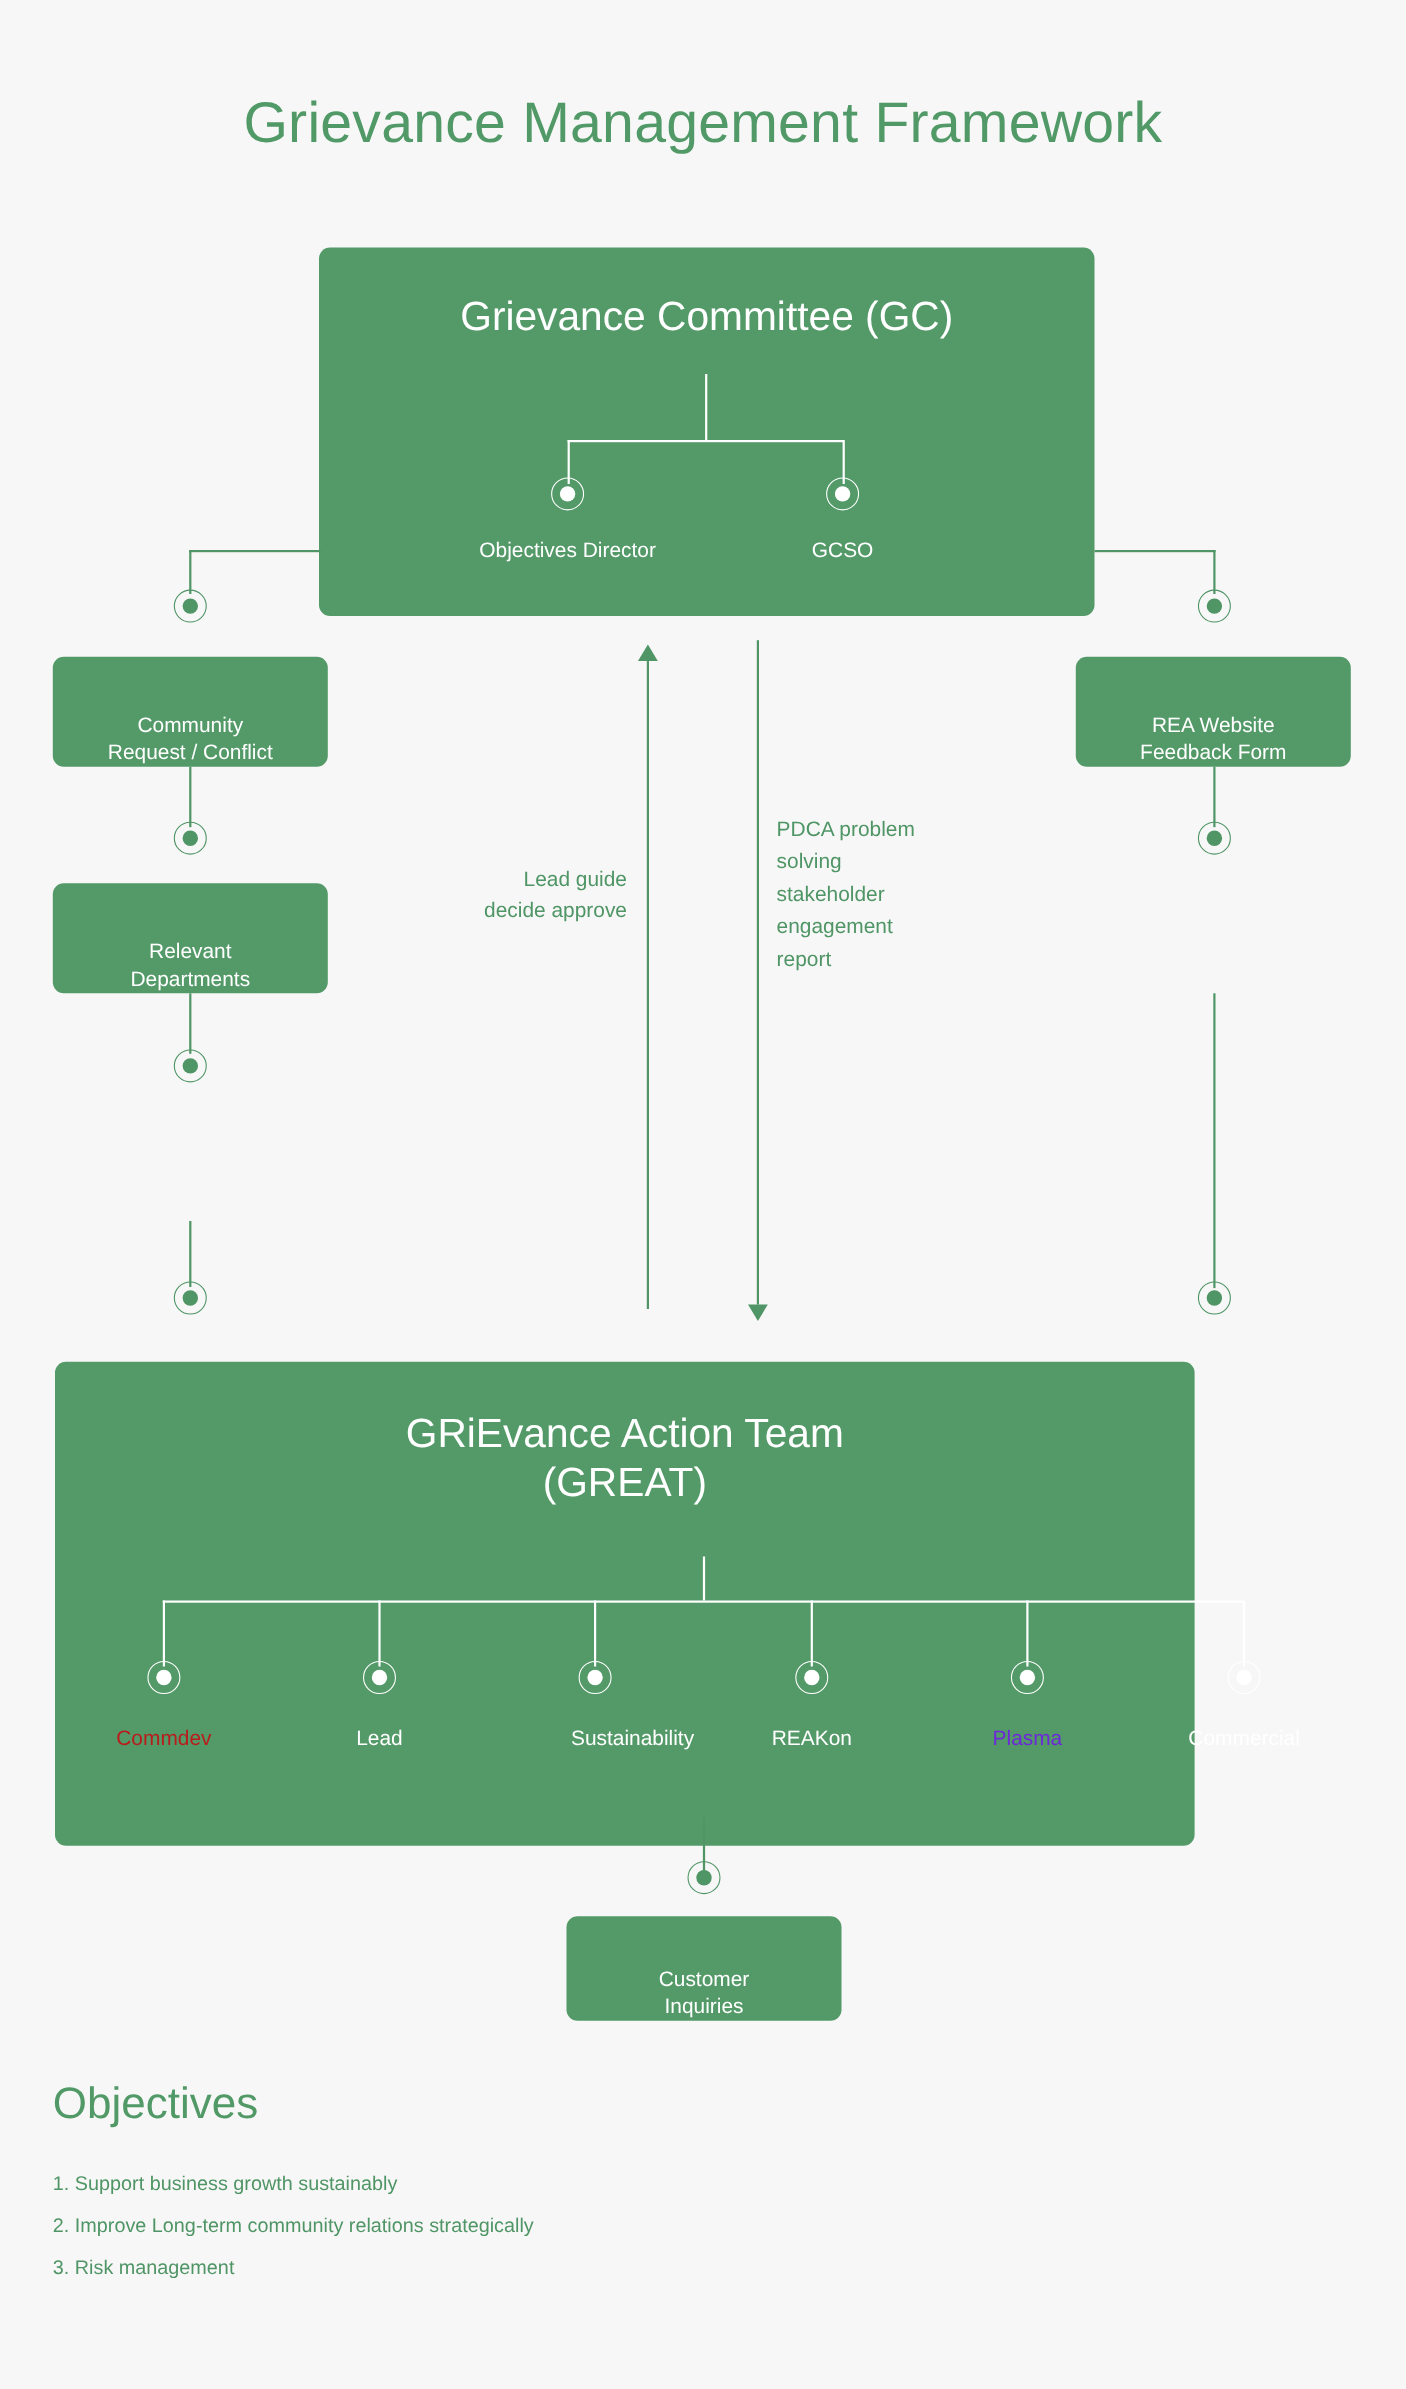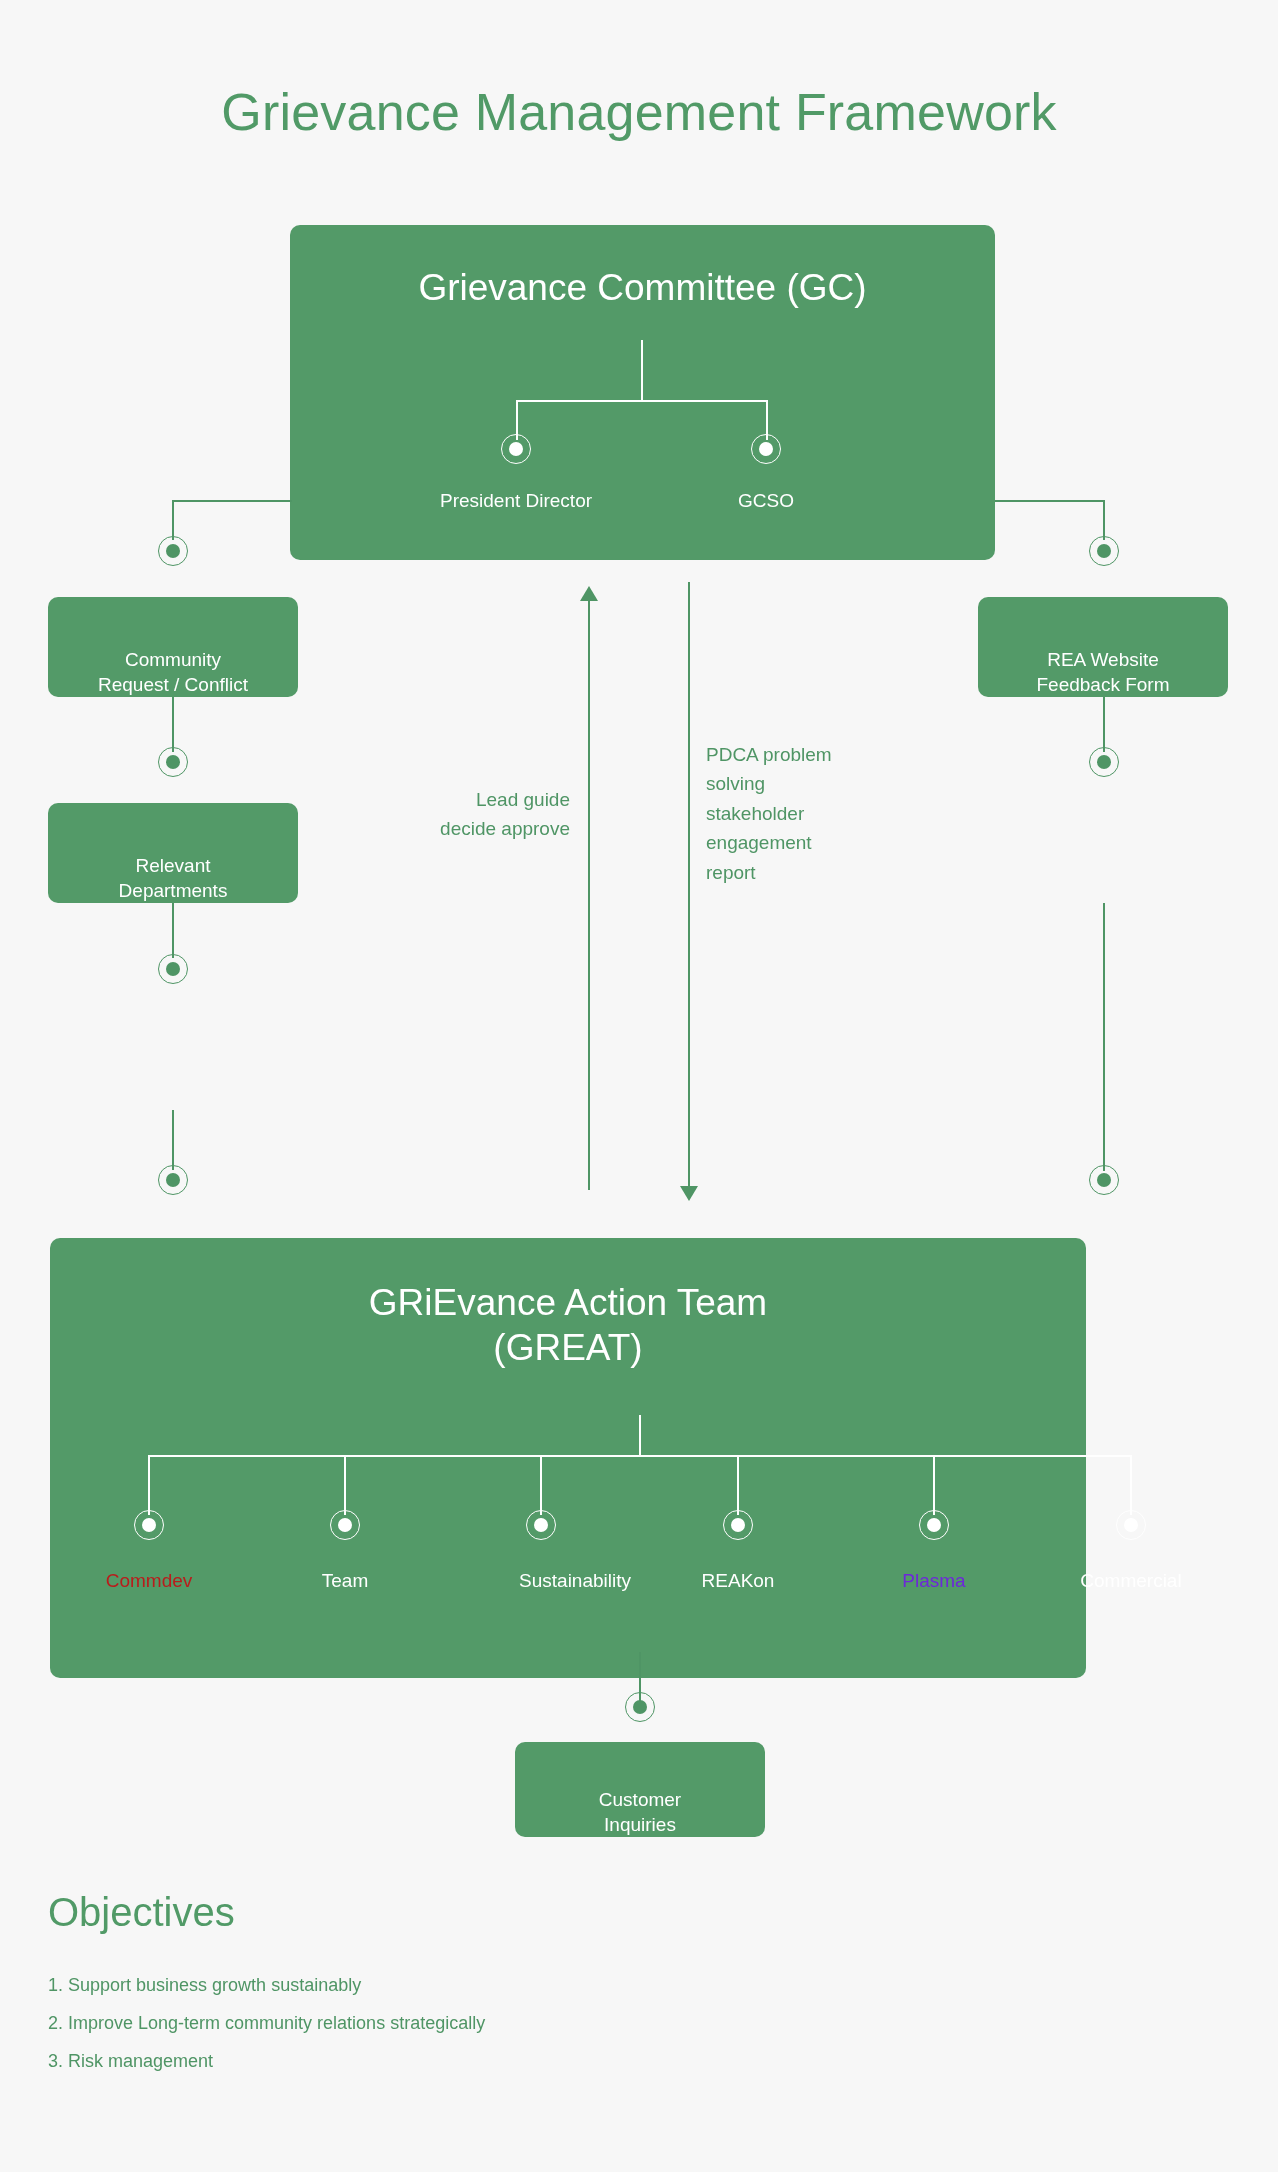--- a/index.html
+++ b/index.html
@@ -85,21 +85,21 @@
   <div class="box head" id="gc-box">
     <div class="box-title" id="gc-title">Grievance Committee (GC)</div>
   </div>
 
   <div class="vw" style="left:641px; top:340px; height:60px;"></div>
   <div class="hw" style="left:516px; top:400px; width:251px;"></div>
   <div class="vw" style="left:516px; top:400px; height:40px;"></div>
   <div class="vw" style="left:766px; top:400px; height:40px;"></div>
   <div class="node ongreen" style="left:501px; top:434px;"></div>
   <div class="node ongreen" style="left:751px; top:434px;"></div>
-  <div style="position:absolute; left:386px; top:490px; width:260px; text-align:center; color:#fff; font-size:19px;">President Director</div>
+  <div style="position:absolute; left:386px; top:490px; width:260px; text-align:center; color:#fff; font-size:19px;">Objectives Director</div>
   <div style="position:absolute; left:636px; top:490px; width:260px; text-align:center; color:#fff; font-size:19px;">GCSO</div>
 
   <div class="h" style="left:172px; top:500px; width:120px;"></div>
   <div class="v" style="left:172px; top:500px; height:40px;"></div>
   <div class="node onwhite" style="left:158px; top:536px;"></div>
 
   <div class="box small" id="b-community">
     <span style="white-space:pre-line">Community
 Request / Conflict</span>
   </div>
@@ -158,21 +158,21 @@
   <div class="vw" style="left:1130px; top:1455px; height:60px;"></div>
 
   <div class="node ongreen" style="left:134px;  top:1510px;"></div>
   <div class="node ongreen" style="left:330px;  top:1510px;"></div>
   <div class="node ongreen" style="left:526px;  top:1510px;"></div>
   <div class="node ongreen" style="left:723px;  top:1510px;"></div>
   <div class="node ongreen" style="left:919px;  top:1510px;"></div>
   <div class="node ongreen" style="left:1116px; top:1510px;"></div>
 
   <div style="position:absolute; left:59px;   top:1570px; width:180px; text-align:center; color:#b91c1c; font-size:19px;">Commdev</div>
-  <div style="position:absolute; left:255px;  top:1570px; width:180px; text-align:center; color:#fff; font-size:19px;">Team</div>
+  <div style="position:absolute; left:255px;  top:1570px; width:180px; text-align:center; color:#fff; font-size:19px;">Lead</div>
   <div style="position:absolute; left:451px;  top:1570px; width:180px; text-align:right; color:#fff; font-size:19px;">Sustainability</div>
   <div style="position:absolute; left:648px;  top:1570px; width:180px; text-align:center; color:#fff; font-size:19px;">REAKon</div>
   <div style="position:absolute; left:844px;  top:1570px; width:180px; text-align:center; color:#6d28d9; font-size:19px;">Plasma</div>
   <div style="position:absolute; left:1041px; top:1570px; width:180px; text-align:center; color:#fff; font-size:19px;">Commercial</div>
 
   <div class="v" style="left:639px; top:1652px; height:55px;"></div>
   <div class="node onwhite" style="left:625px; top:1692px;"></div>
   <div class="box small" id="b-customer">
     <span style="white-space:pre-line">Customer
 Inquiries</span>

